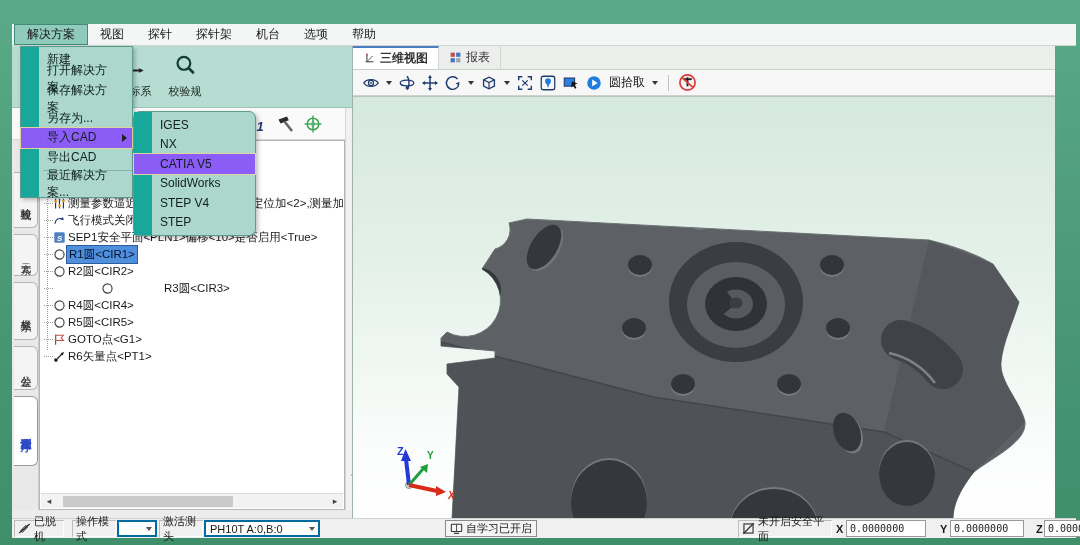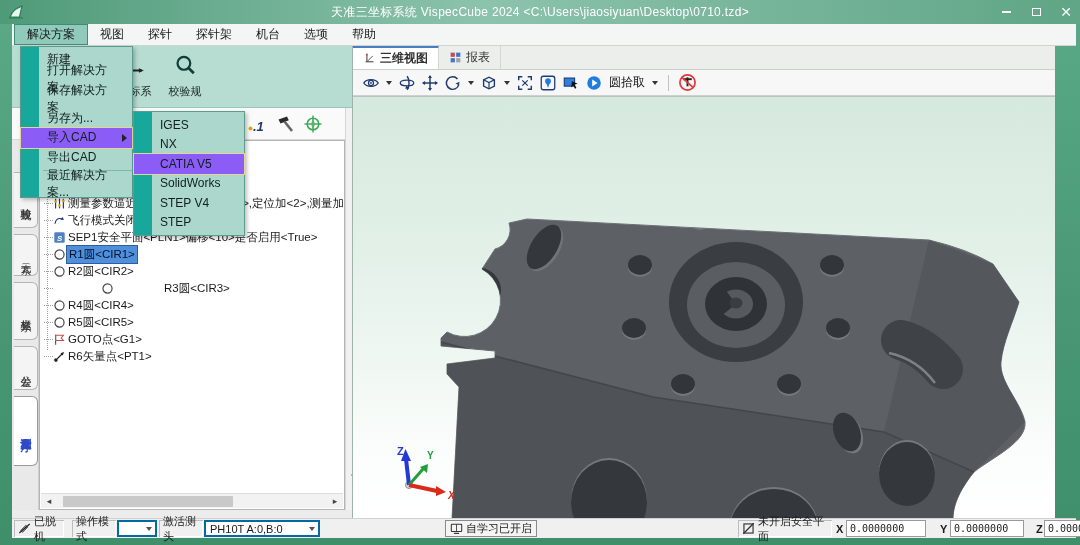--- a/index.html
+++ b/index.html
@@ -81,55 +81,37 @@
 
   
   .menu-pop { position:absolute; background:#abd7cd; border:1px solid #5d9c8c; box-shadow:2px 2px 4px rgba(0,0,0,.25); z-index:50; padding:3px 0; }
   .menu-gutter { position:absolute; left:0; top:0; bottom:0; width:18px; background:#18a79b; }
   .menu-item { position:relative; height:19.5px; display:flex; align-items:center; padding-left:26px; padding-right:14px; font-size:12px; color:#10201c; }
   .menu-item.highlight { background:#8b5cf6; outline:1px solid #e3d49c; }
   .menu-sep { height:7px; display:flex; align-items:center; padding-left:22px; }
   .menu-sep i { display:block; width:100%; border-top:1px solid #84b5a9; }
   .submenu-arrow { position:absolute; right:5px; width:0; height:0; border-top:4px solid transparent; border-bottom:4px solid transparent; border-left:5px solid #222; }
   #menu-main { left:20px; top:46px; width:113px; }
-  #menu-sub  { left:133px; top:111px; width:112px; }
+  #menu-sub  { left:133px; top:111px; width:123px;border-radius:7px; }
 
   
   .statusbar { position:absolute; left:12px; top:518px; width:1064px; height:20px; background:#f0f0f0; border-top:1px solid #d0d0d0; font-size:11px; }
   .sb-item { position:absolute; top:1px; height:17px; display:flex; align-items:center; gap:3px; padding:0 4px;
              box-shadow:inset 1px 1px 0 #bdbdbd, inset -1px -1px 0 #ffffff; background:#f0f0f0; }
   .sb-combo { background:#fff; border:2px solid #0369a1; box-shadow:none; }
   .sb-combo .cb-caret { position:absolute; right:3px; width:0; height:0; border-left:3.5px solid transparent; border-right:3.5px solid transparent; border-top:4px solid #555; }
   .sb-value { background:#fff; border:1px solid #9a9a9a; box-shadow:none; font-family:"DejaVu Sans Mono",monospace; font-size:10px; padding:0 3px; }
   .sb-axis { font-weight:bold; font-size:11px; box-shadow:none; }
   .sb-btn { border:1px solid #8a8a8a; background:#f4f4f4; box-shadow:none; }
 </style>
 </head>
 <body>
 
 <div id="app">
 
-  <div class="titlebar">
-    <span class="app-logo">
-      <svg width="20" height="20" viewBox="0 0 20 20">
-          <path d="M4,15 C7,7 12,6 16,4 L13.5,15 Z" fill="#eaf6ef" stroke="#2e7d5b" stroke-width="1.2"></path>
-          <line x1="3" y1="16" x2="17" y2="16" stroke="#2e7d5b" stroke-width="1.2"></line>
-        </svg>
-    </span>
-    <span class="title-text">天准三坐标系统 VispecCube 2024   &lt;C:\Users\jiaosiyuan\Desktop\0710.tzd&gt;</span>
-    <span class="win-controls">
-      <span class="win-btn win-min">
-          <i></i>
-        </span>
-      <span class="win-btn win-max">
-          <i></i>
-        </span>
-      <span class="win-btn win-close">✕</span>
-    </span>
-  </div>
 
   <div class="menubar" id="menubar">
       <div class="menubar-item active">解决方案</div>
       <div class="menubar-item">视图</div>
       <div class="menubar-item">探针</div>
       <div class="menubar-item">探针架</div>
       <div class="menubar-item">机台</div>
       <div class="menubar-item">选项</div>
       <div class="menubar-item">帮助</div>
     </div>

